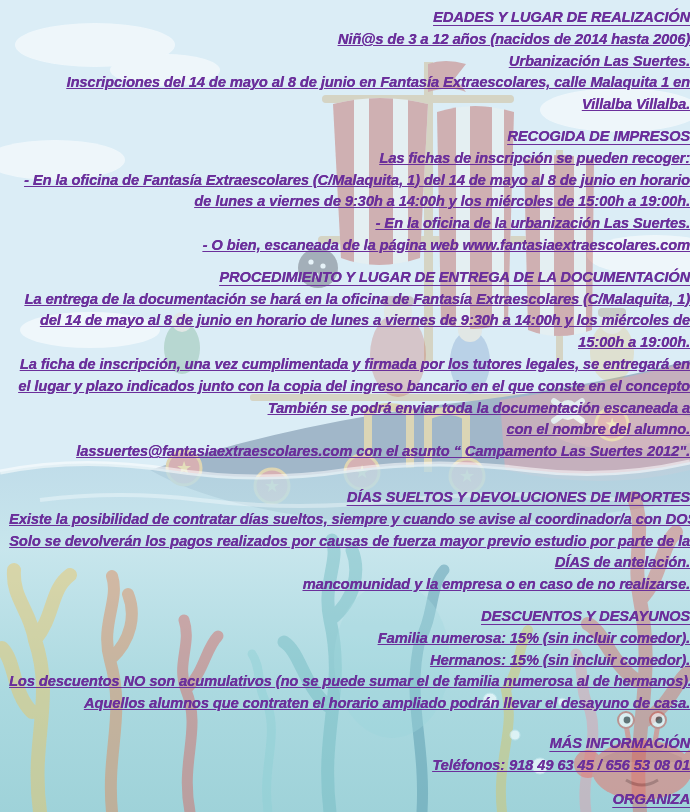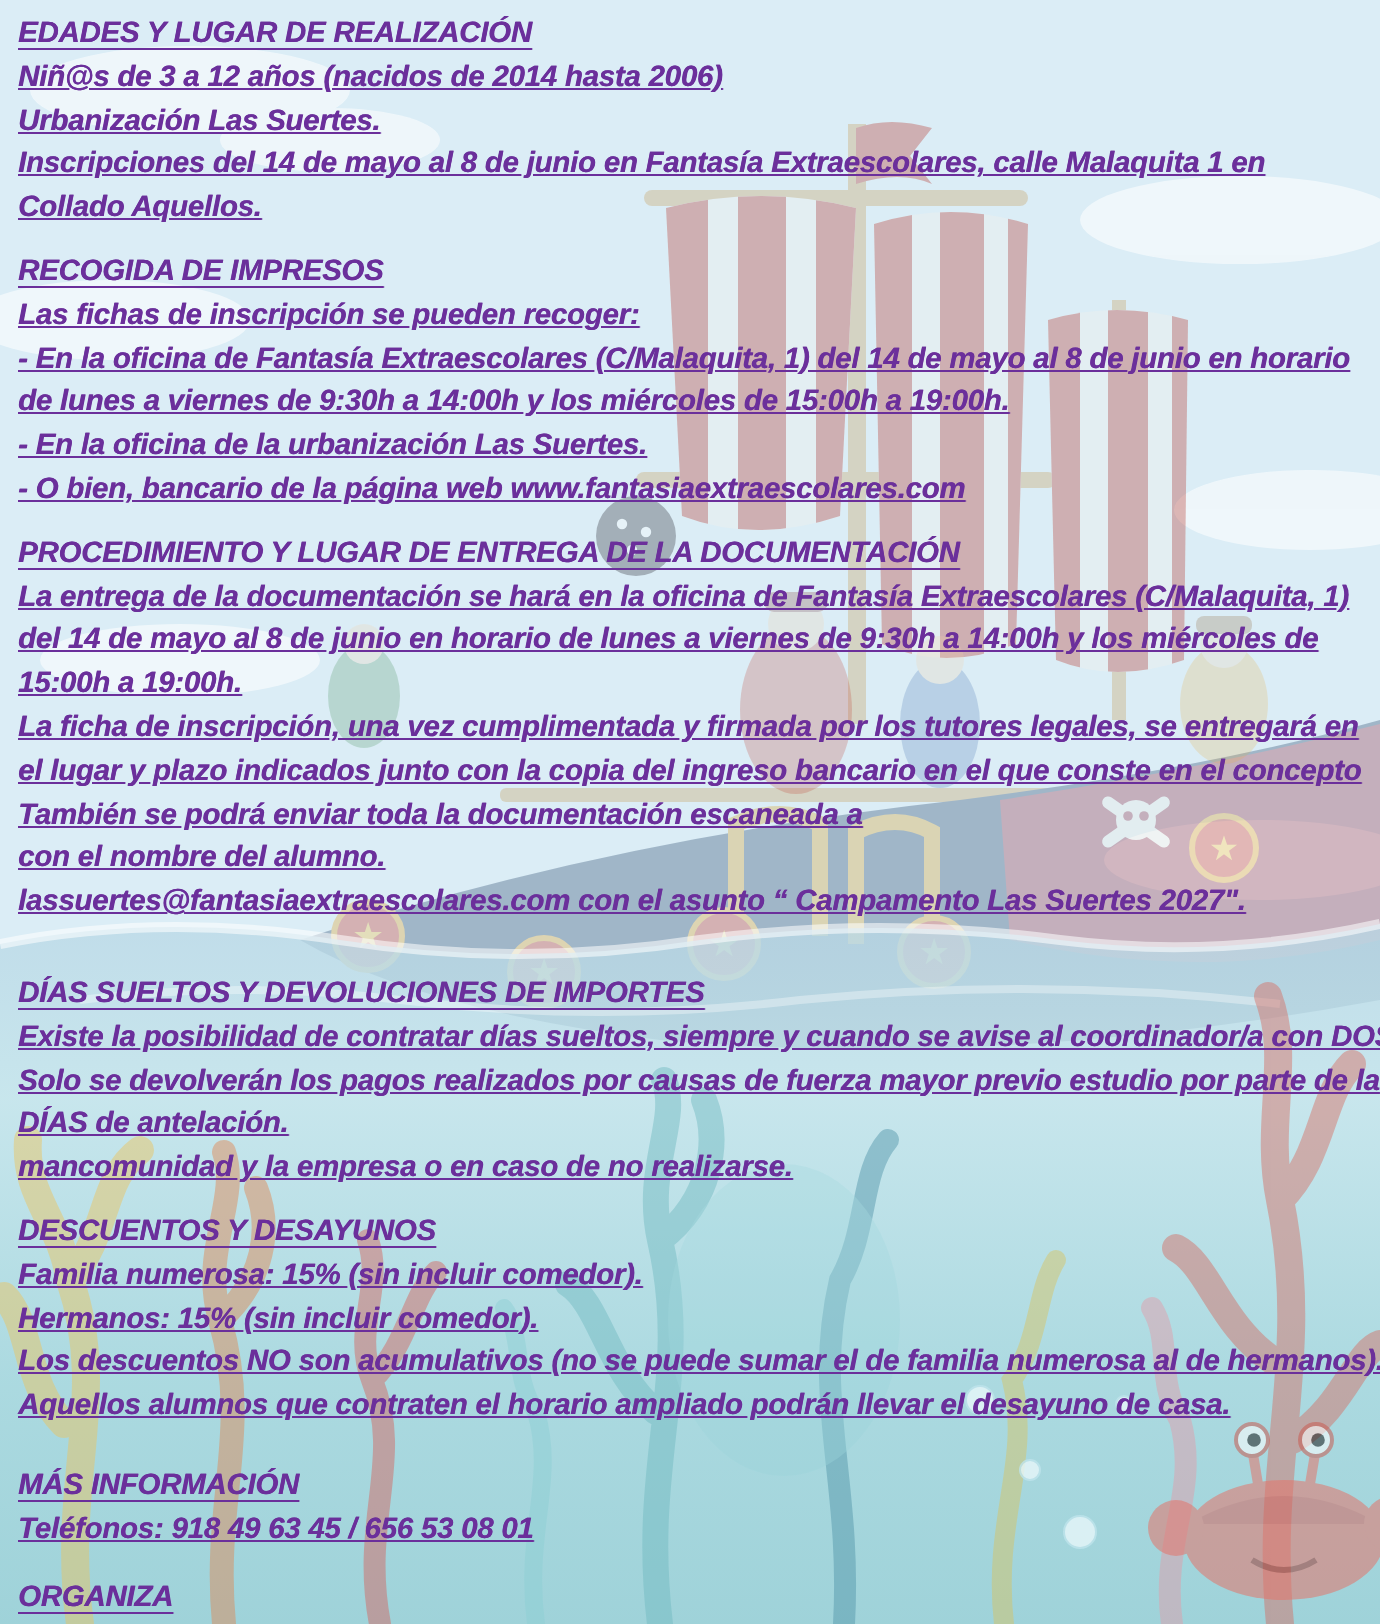--- a/index.html
+++ b/index.html
@@ -10,20 +10,21 @@
     font-family:"Liberation Sans","DejaVu Sans",sans-serif;
   }
   .bg{position:absolute;inset:0;z-index:0;}
   .content{
     position:absolute;inset:0;z-index:2;
     padding:7px 0 0 9px;
     color:var(--ink);
     font-weight:700;font-style:italic;
     font-size:14.7px;line-height:21.8px;letter-spacing:-0.1px;
     text-shadow:0.2px 0 0 currentColor;
+    text-align:right;
   }
   .sec{margin:0 0 10px 0;}
   .heading{
     white-space:nowrap;
     text-decoration:underline;
     text-decoration-thickness:1.4px;
     text-underline-offset:3px;
   }
   .line{white-space:nowrap;text-decoration:underline;}
   .indent{padding-left:7px;}
@@ -197,42 +198,42 @@
     </g>
   </svg>
 
   <main class="content">
 
     <section class="sec" style="margin-bottom:10px">
       <div class="heading">EDADES Y LUGAR DE REALIZACIÓN</div>
       <div class="line">Niñ@s de 3 a 12 años (nacidos de 2014 hasta 2006)</div>
       <div class="line">Urbanización Las Suertes.</div>
       <div class="line">Inscripciones del 14 de mayo al 8 de junio en Fantasía Extraescolares, calle Malaquita 1 en</div>
-      <div class="line">Collado Aquellos.</div>
+      <div class="line">Villalba Villalba.</div>
     </section>
 
     <section class="sec" style="">
       <div class="heading">RECOGIDA DE IMPRESOS</div>
       <div class="line">Las fichas de inscripción se pueden recoger:</div>
       <div class="line">- En la oficina de Fantasía Extraescolares (C/Malaquita, 1) del 14 de mayo al 8 de junio en horario</div>
       <div class="line">de lunes a viernes de 9:30h a 14:00h y los miércoles de 15:00h a 19:00h.</div>
       <div class="line">- En la oficina de la urbanización Las Suertes.</div>
-      <div class="line">- O bien, bancario de la página web www.fantasiaextraescolares.com</div>
+      <div class="line">- O bien, escaneada de la página web www.fantasiaextraescolares.com</div>
     </section>
 
     <section class="sec" style="margin-bottom:24px">
       <div class="heading">PROCEDIMIENTO Y LUGAR DE ENTREGA DE LA DOCUMENTACIÓN</div>
       <div class="line">La entrega de la documentación se hará en la oficina de Fantasía Extraescolares (C/Malaquita, 1)</div>
       <div class="line">del 14 de mayo al 8 de junio en horario de lunes a viernes de 9:30h a 14:00h y los miércoles de</div>
       <div class="line">15:00h a 19:00h.</div>
       <div class="line">La ficha de inscripción, una vez cumplimentada y firmada por los tutores legales, se entregará en</div>
       <div class="line">el lugar y plazo indicados junto con la copia del ingreso bancario en el que conste en el concepto</div>
       <div class="line">También se podrá enviar toda la documentación escaneada a</div>
       <div class="line">con el nombre del alumno.</div>
-      <div class="line">lassuertes@fantasiaextraescolares.com con el asunto “ Campamento Las Suertes 2027".</div>
+      <div class="line">lassuertes@fantasiaextraescolares.com con el asunto “ Campamento Las Suertes 2012".</div>
     </section>
 
     <section class="sec" style="margin-bottom:10px">
       <div class="heading">DÍAS SUELTOS Y DEVOLUCIONES DE IMPORTES</div>
       <div class="line">Existe la posibilidad de contratar días sueltos, siempre y cuando se avise al coordinador/a con DOS</div>
       <div class="line">Solo se devolverán los pagos realizados por causas de fuerza mayor previo estudio por parte de la</div>
       <div class="line">DÍAS de antelación.</div>
       <div class="line">mancomunidad y la empresa o en caso de no realizarse.</div>
     </section>
 

